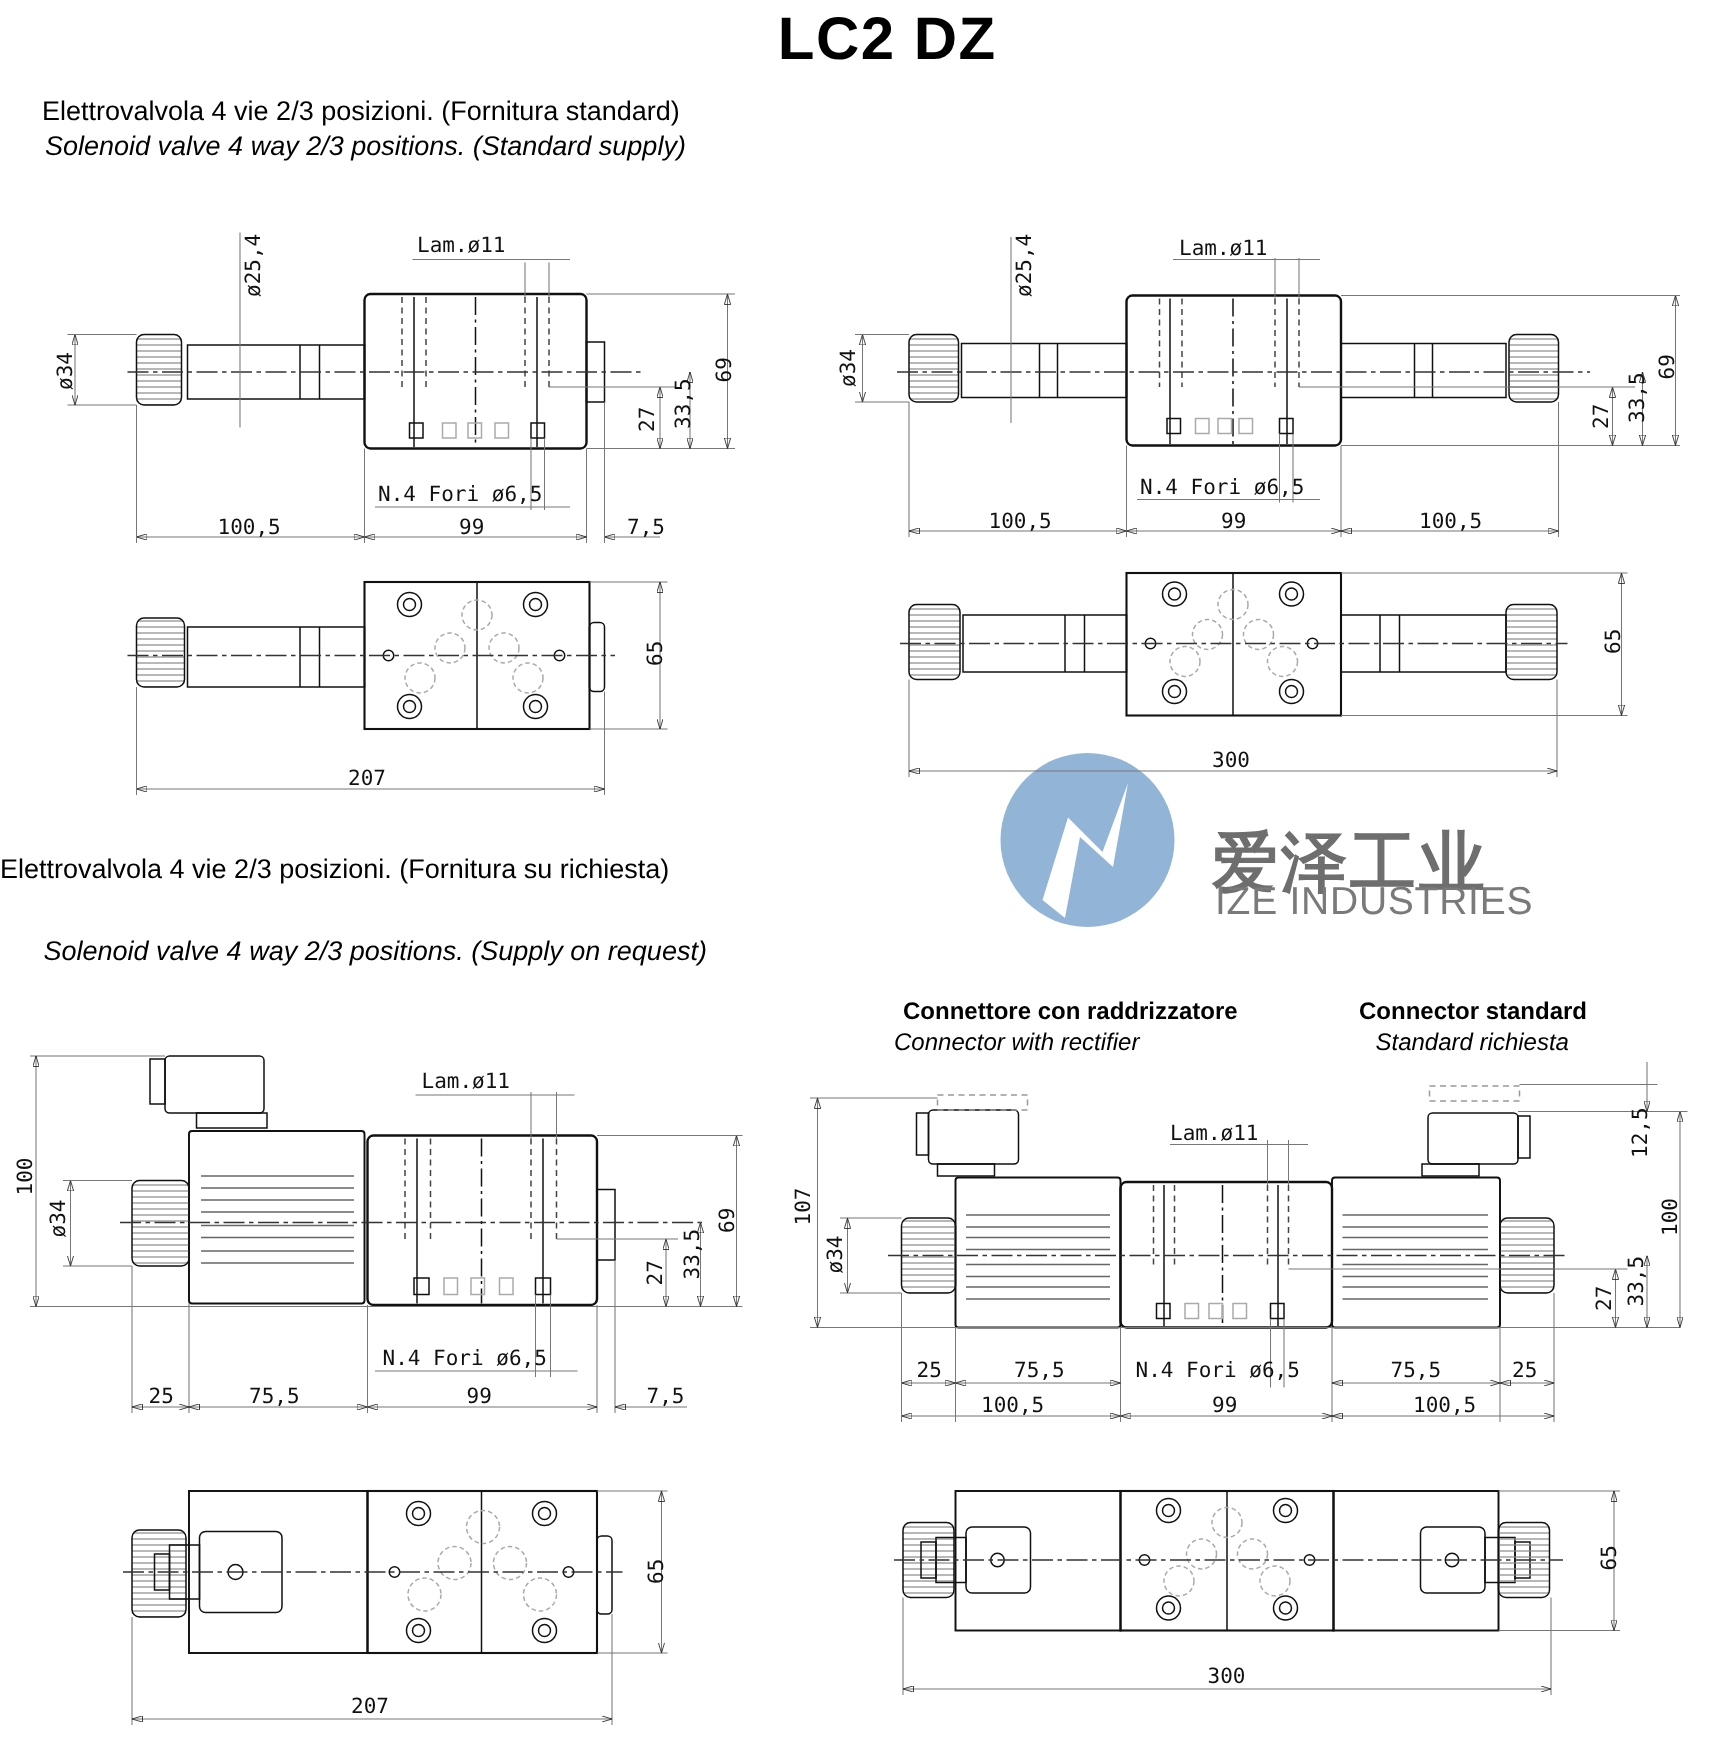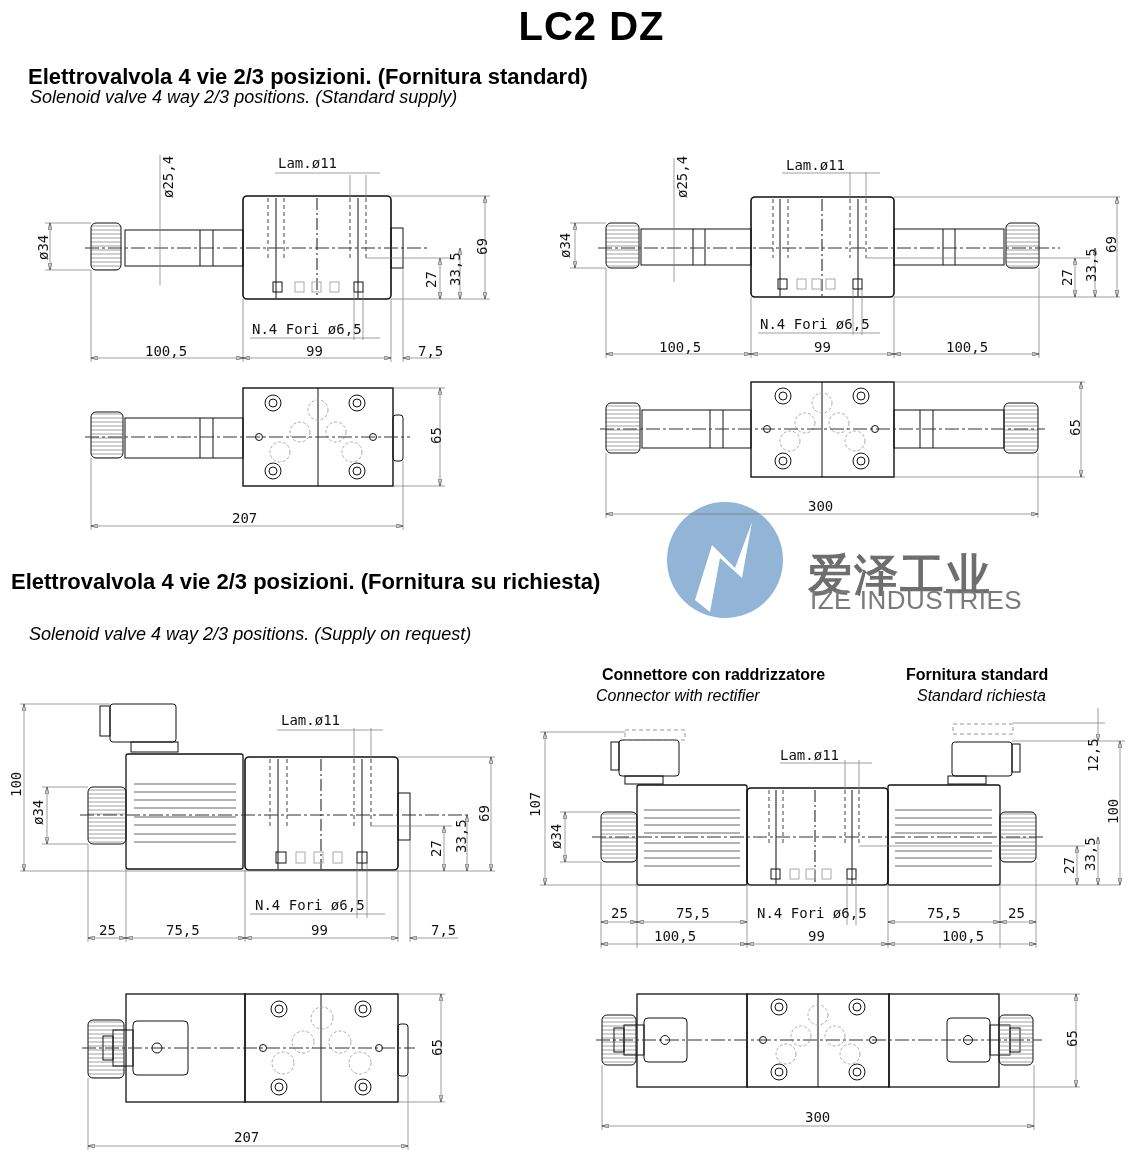--- a/index.html
+++ b/index.html
@@ -1,40 +1,40 @@
 <!DOCTYPE html>
 <html><head>
 <meta charset="utf-8">
 <style>
   html,body{margin:0;padding:0;background:#fff;}
   body{width:1139px;height:1168px;position:relative;overflow:hidden;font-family:"Liberation Sans",sans-serif;color:#000;}
   .title{position:absolute;left:0;width:1139px;top:4px;text-align:center;font-weight:bold;font-size:40px;letter-spacing:1px;margin-left:22px;}
-  .h-it{position:absolute;font-weight:bold;font-size:22px;white-space:nowrap;}
+  .h-it{position:absolute;font-weight:normal;font-size:18px;white-space:nowrap;}
   .h-en{position:absolute;font-style:italic;font-size:18px;white-space:nowrap;text-align:center;}
   .sub-it{position:absolute;font-weight:bold;font-size:16px;white-space:nowrap;text-align:center;}
   .sub-en{position:absolute;font-style:italic;font-size:16px;white-space:nowrap;text-align:left;}
   svg.drw{position:absolute;left:0;top:0;}
   .dim{font-family:"DejaVu Sans Mono","Liberation Mono",monospace;font-size:14px;fill:#111;}
   .logo-cn{position:absolute;left:808px;top:520px;font-size:44px;color:#6e6e6e;font-weight:bold;letter-spacing:2px;font-family:"DejaVu Sans",sans-serif;margin-top:26px;}
   .logo-en{position:absolute;left:810px;top:572px;font-size:26px;color:#7a7a7a;letter-spacing:0.5px;font-family:"Liberation Sans",sans-serif;margin-top:13px;}
 </style>
 </head>
 <body>
 
 <div class="title">LC2 DZ</div>
 
 <div class="h-it" style="left:28px;top:64px;">Elettrovalvola 4 vie 2/3 posizioni. (Fornitura standard)</div>
 <div class="h-en" style="left:30px;top:87px;">Solenoid valve 4 way 2/3 positions. (Standard supply)</div>
 
-<div class="h-it" style="left:11px;top:569px;">Elettrovalvola 4 vie 2/3 posizioni. (Fornitura su richiesta)</div>
+<div class="h-it" style="left:0;top:569px;">Elettrovalvola 4 vie 2/3 posizioni. (Fornitura su richiesta)</div>
 <div class="h-en" style="left:17px;top:624px;margin-left:12px;">Solenoid valve 4 way 2/3 positions. (Supply on request)</div>
 
 <div class="sub-it" style="left:560px;top:666px;margin-left:42px;">Connettore con raddrizzatore</div>
 <div class="sub-en" style="left:596px;top:687px;">Connector with rectifier</div>
-<div class="sub-it" style="left:906px;top:666px;">Fornitura standard</div>
+<div class="sub-it" style="left:906px;top:666px;">Connector standard</div>
 <div class="sub-en" style="left:917px;top:687px;">Standard richiesta</div>
 
 <svg class="drw" width="1139" height="1168" style="pointer-events:none;">
   <g opacity="0.85">
     <circle cx="725" cy="560" r="58" fill="#7fa8cf"></circle>
     <path d="M695 600 L712 545 L735 568 L752 522 L742 578 L720 558 L710 612 Z" fill="#fff"></path>
   </g>
 </svg>
 <div class="logo-cn">爱泽工业</div>
 <div class="logo-en">IZE INDUSTRIES</div>

